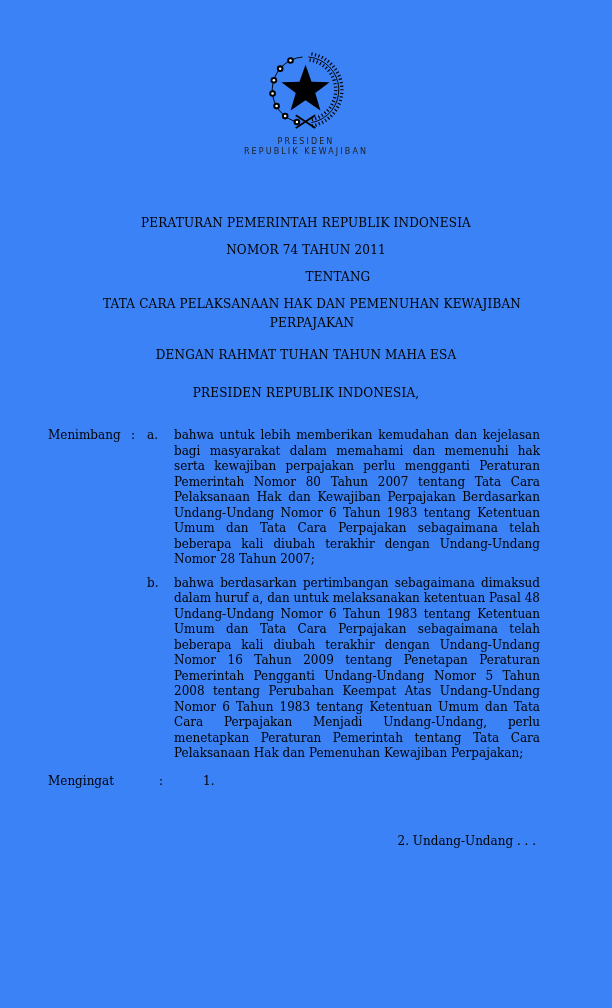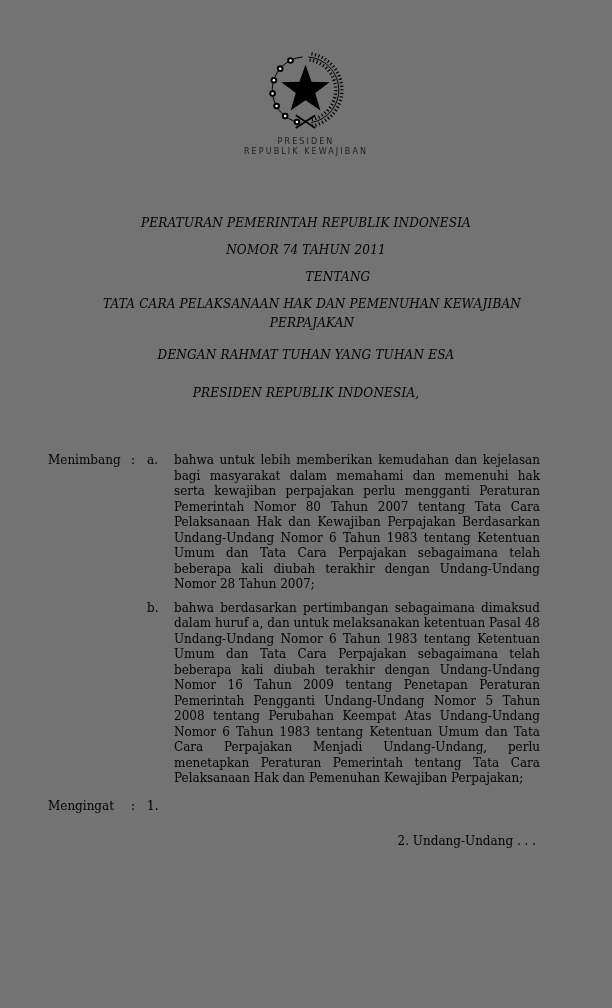--- a/index.html
+++ b/index.html
@@ -1,39 +1,39 @@
 <!DOCTYPE html>
 <html><head>
 <meta charset="utf-8">
 <style>
   html,body{margin:0;padding:0;background:#ffffff;}
   .page{
-    position:relative;width:612px;height:1008px;background:#737373;color:#000;
+    position:relative;width:612px;height:1008px;background:#3b82f6;color:#000;
     font-family:"DejaVu Serif","Liberation Serif",serif;overflow:hidden;
   }
   
   .letterhead{position:absolute;top:50px;left:0;width:100%;text-align:center;}
   .letterhead svg{display:block;margin:0 auto 7px auto;}
   .lh-line{
     font-family:"DejaVu Sans","Liberation Sans",sans-serif;
     font-size:8px;line-height:10px;letter-spacing:2.1px;color:#1f1f1f;
   }
   
-  .c{position:absolute;left:0;width:100%;text-align:center;font-size:12px;line-height:15px;letter-spacing:.2px;font-style:italic;}
+  .c{position:absolute;left:0;width:100%;text-align:center;font-size:12px;line-height:15px;letter-spacing:.2px;}
   .line-regulation{top:216px;}
   .line-number{top:243px;}
   .line-about{top:270px;margin-left:32px;}
   .line-subject{top:295px;line-height:19px;padding:0 90px;width:auto;right:0;box-sizing:border-box;white-space:pre-line;margin-left:12px;}
   .line-invocation{top:348px;}
   .line-authority{top:386px;}
   
   .content{position:absolute;left:48px;right:72px;top:428px;font-size:12px;line-height:15.5px;}
-  .row{display:grid;grid-template-columns:83px 16px 27px 1fr;align-items:start;margin-top:25px;}
+  .row{display:grid;grid-template-columns:83px 16px 27px 1fr;align-items:start;}
   .row.gap-item{margin-top:8px;}
-  .row.gap-block{margin-top:12px;}
+  .row.gap-block{margin-top:12px;gap:28px;}
   .cell-body{text-align:justify;text-justify:inter-word;}
   
   .catchword{position:absolute;top:834px;right:76px;font-size:12px;line-height:15px;}
 </style>
 </head>
 <body>
 
 <div class="page">
 
   <div class="letterhead">
@@ -84,21 +84,21 @@
     <div class="lh-line">PRESIDEN</div>
     <div class="lh-line">REPUBLIK KEWAJIBAN</div>
   </div>
 
   <div class="c line-regulation">PERATURAN PEMERINTAH REPUBLIK INDONESIA</div>
   <div class="c line-number">NOMOR 74 TAHUN 2011</div>
   <div class="c line-about">TENTANG</div>
   <div class="c line-subject">TATA CARA PELAKSANAAN HAK DAN PEMENUHAN KEWAJIBAN
 PERPAJAKAN</div>
 
-  <div class="c line-invocation">DENGAN RAHMAT TUHAN YANG TUHAN ESA</div>
+  <div class="c line-invocation">DENGAN RAHMAT TUHAN TAHUN MAHA ESA</div>
   <div class="c line-authority">PRESIDEN REPUBLIK INDONESIA,</div>
 
   <div class="content">
 
     <div class="row">
       <div>Menimbang</div>
       <div>:</div>
       <div>a.</div>
       <div class="cell-body">bahwa untuk lebih memberikan kemudahan dan kejelasan bagi masyarakat dalam memahami dan memenuhi hak serta kewajiban perpajakan perlu mengganti Peraturan Pemerintah Nomor 80 Tahun 2007 tentang Tata Cara Pelaksanaan Hak dan Kewajiban Perpajakan Berdasarkan Undang-Undang Nomor 6 Tahun 1983 tentang Ketentuan Umum dan Tata Cara Perpajakan sebagaimana telah beberapa kali diubah terakhir dengan Undang-Undang Nomor 28 Tahun 2007;</div>
     </div>

